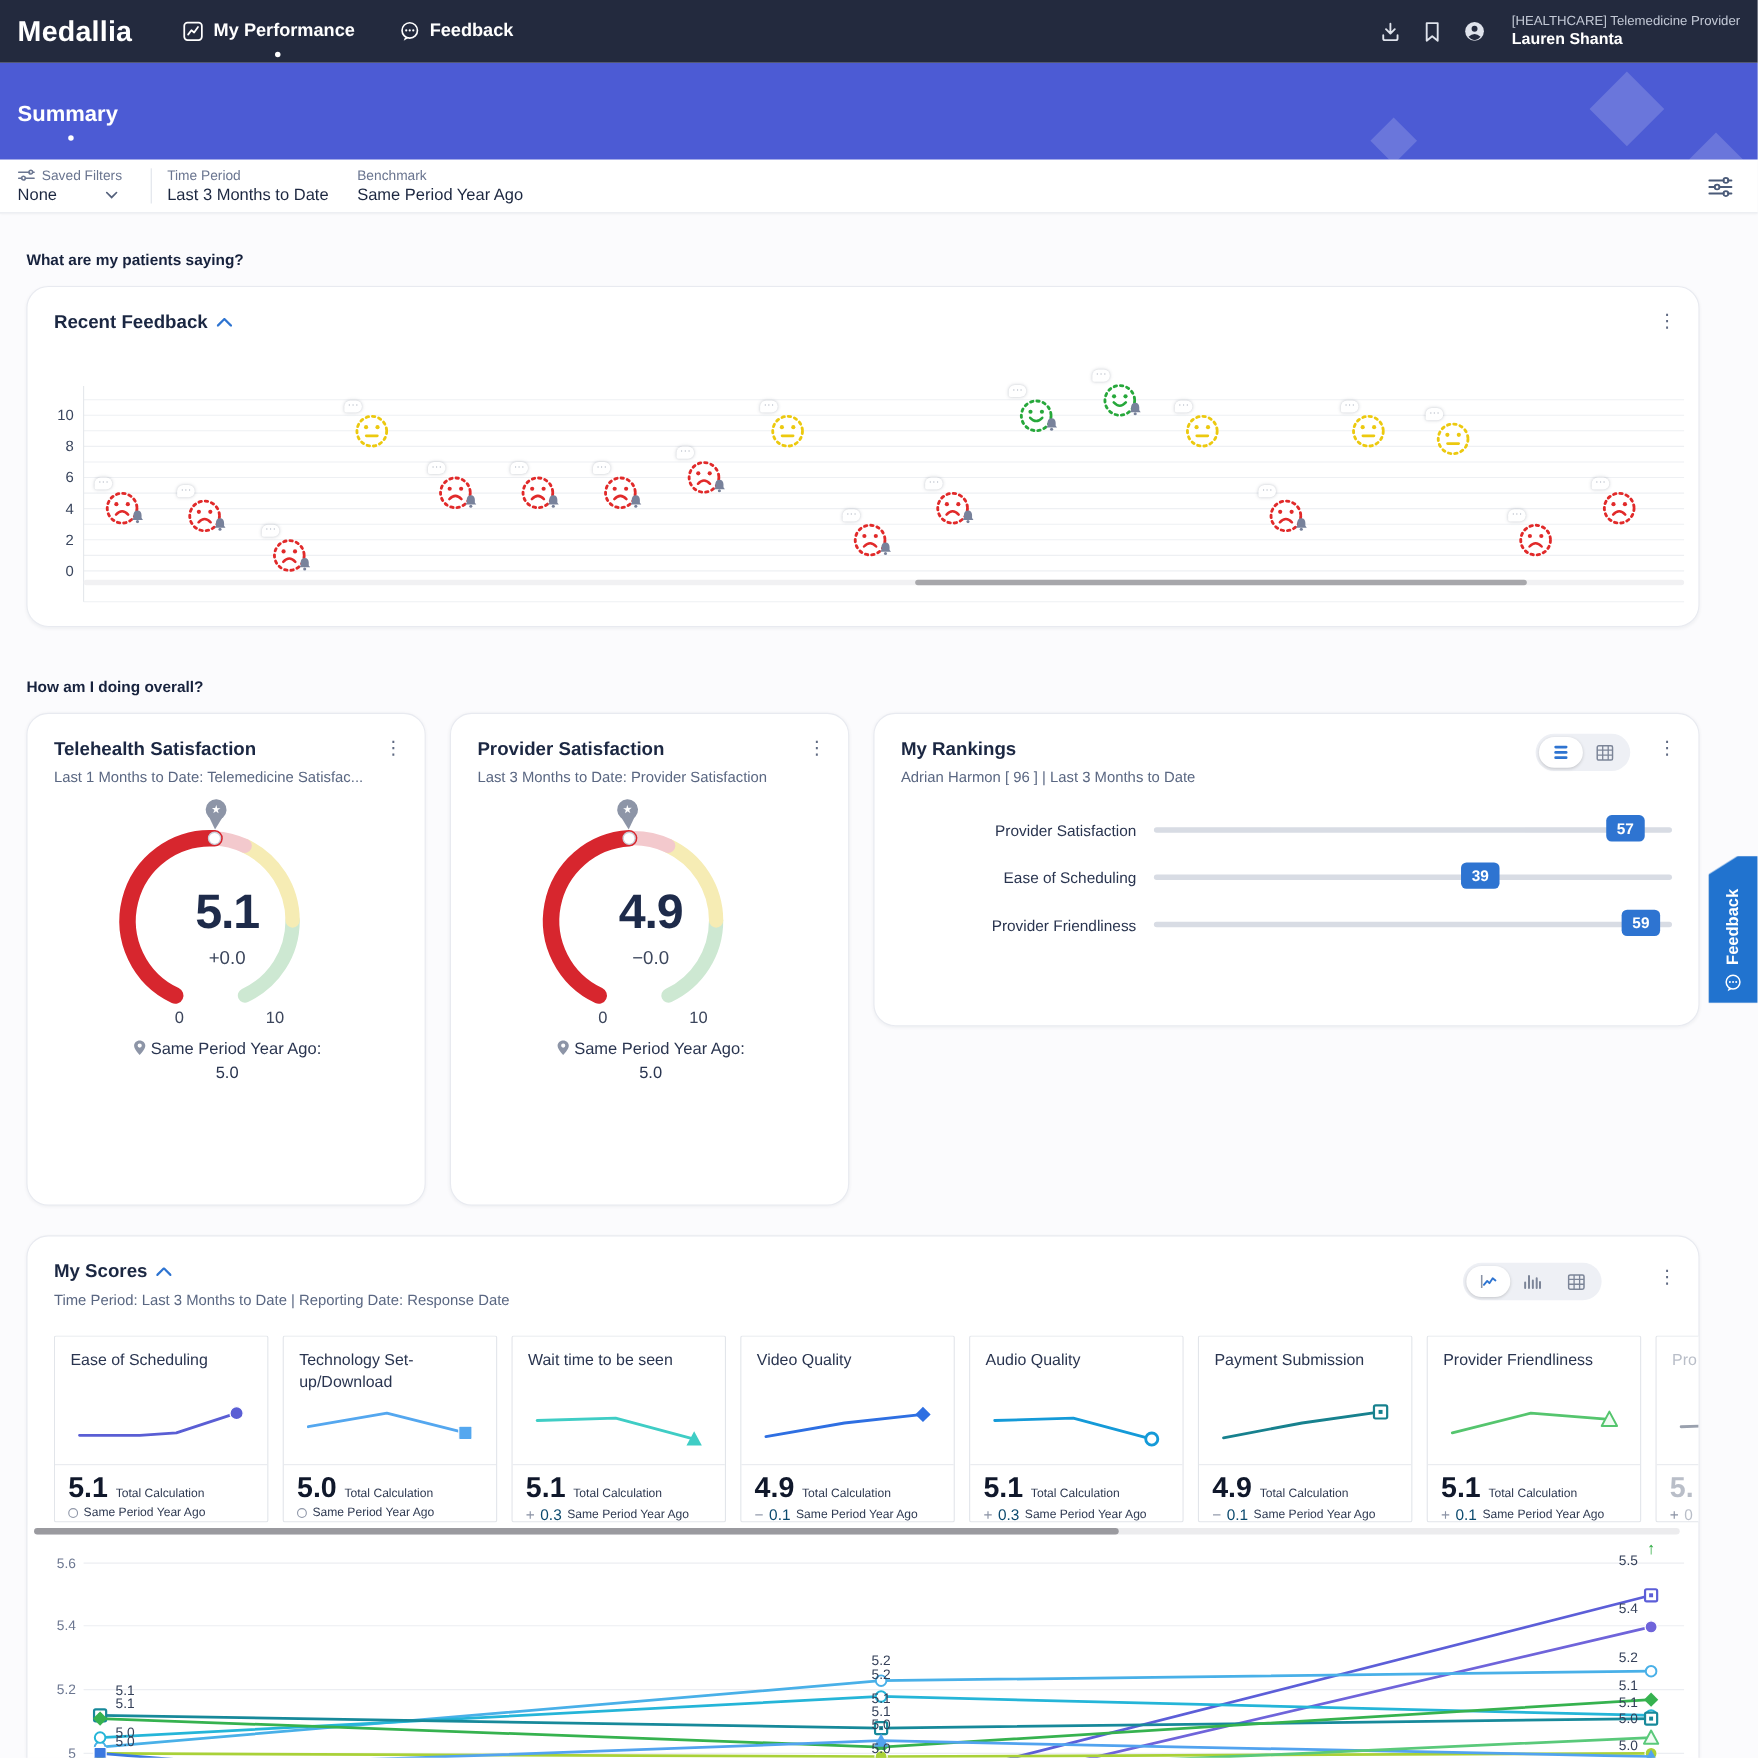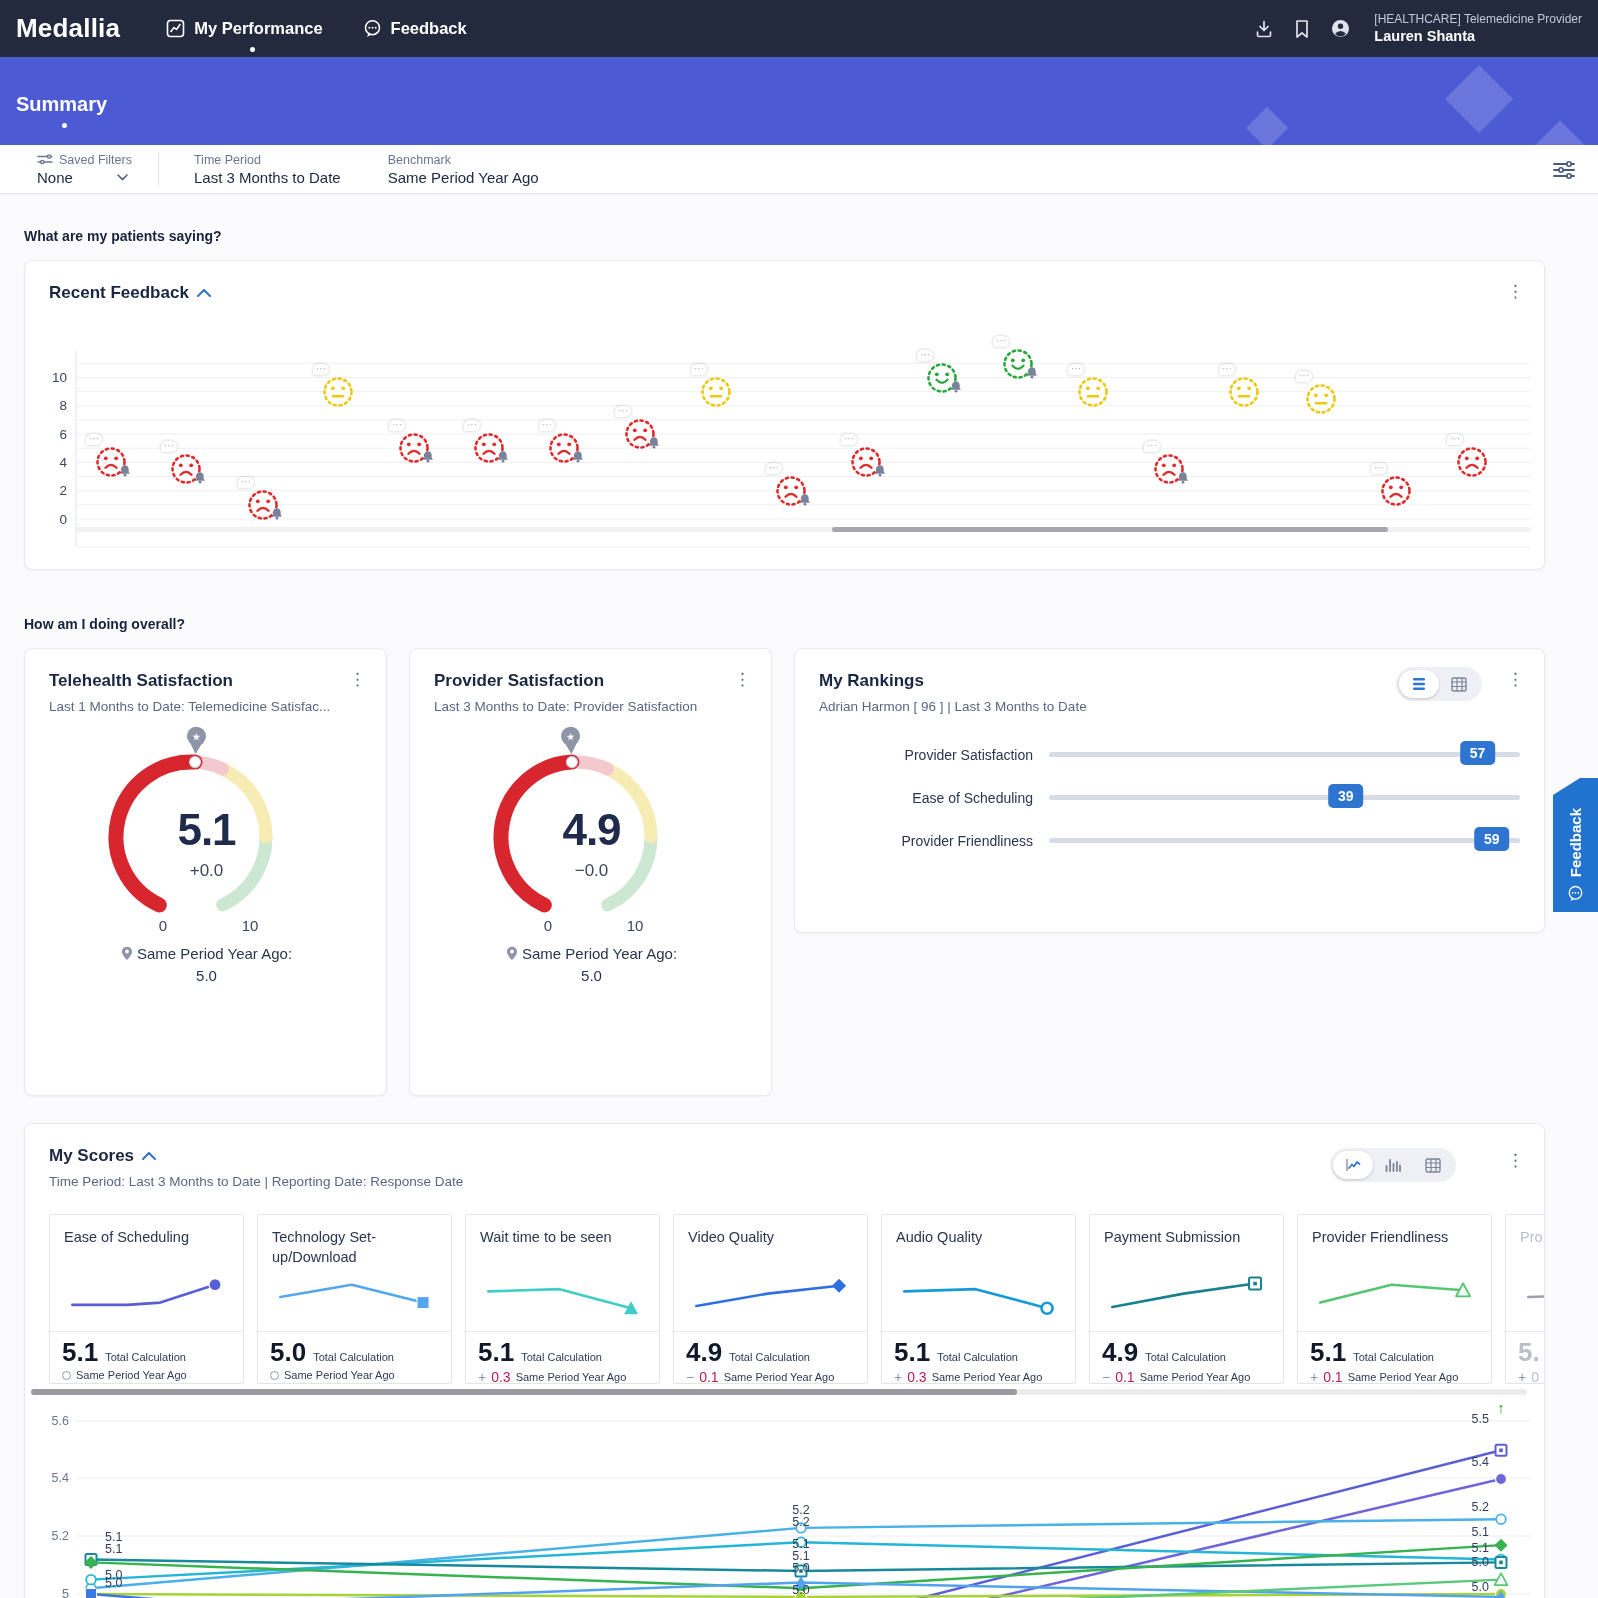--- a/index.html
+++ b/index.html
@@ -19,29 +19,29 @@
   .user-name { font-size:14.5px; color:#fff; font-weight:bold;}
 
   
   .banner { height:88px; background:#4c5bd4; position:relative; overflow:hidden; z-index:10;}
   .banner-title { position:absolute; left:16px; top:36px; font-size:20px; font-weight:bold; color:#fff;}
   .banner .b-dot { position:absolute; left:62px; top:66px; width:5px; height:5px; border-radius:50%; background:#fff;}
   .diamond { position:absolute; background:rgba(255,255,255,.17); transform:rotate(45deg);}
 
   
   .filterbar { height:49px; background:#fff; border-bottom:1px solid #e5e8ee; display:flex; align-items:center; padding:0 16px; position:relative; box-shadow:0 1px 2px rgba(20,30,60,.04); z-index:9;}
-  .f-group { display:flex; flex-direction:column; justify-content:center; gap:2px; margin-right:26px;margin-left:21px;}
+  .f-group { display:flex; flex-direction:column; justify-content:center; gap:2px; margin-right:26px;}
   .f-label { font-size:12.5px; color:#6a7590; display:flex; align-items:center; gap:6px;}
   .f-value { font-size:15px; color:#1c2740; display:flex; align-items:center; gap:44px;}
   .f-div { width:1px; height:32px; background:#dfe3ea; margin-right:14px;}
   .f-settings { position:absolute; right:22px; top:14px; cursor:pointer;}
 
   
   h2.section { margin:34px 0 16px 24px; font-size:14px; color:#17223d; font-weight:bold;}
-  .card { background:#fff; border:1px solid #e8eaf0; border-radius:8px; box-shadow:0 1px 3px rgba(20,30,60,.05); position:relative;text-decoration:underline;}
+  .card { background:#fff; border:1px solid #e8eaf0; border-radius:20px; box-shadow:0 1px 3px rgba(20,30,60,.05); position:relative;text-decoration:underline;}
   .card-title { font-size:17px; font-weight:bold; color:#1b2742; display:flex; align-items:center; gap:8px;}
   .kebab { position:absolute; right:20px; top:22px; color:#5f6a82; font-size:17px; cursor:pointer; line-height:1;}
 
   
   .feedback-card { margin:14px 53px 0 24px; height:310px;}
   .fb-head { position:absolute; left:24px; top:22px;}
   .fb-svg { position:absolute; left:0; top:64px;}
   .face { position:absolute; width:32px; height:32px; cursor:pointer; z-index:3;}
   .bubble { position:absolute; left:-9px; top:-12px; width:16px; height:11px; background:#fff; border-radius:6px 6px 6px 2px; box-shadow:0 0 3px rgba(70,80,100,.35); color:#a7aebc; font-size:10px; line-height:9px; text-align:center;}
   .bellw { position:absolute; right:-4px; bottom:-3px;}
@@ -79,21 +79,21 @@
   .tiles { position:absolute; left:24px; top:90px; width:1497px; height:170px; display:flex; gap:13px; overflow:hidden;}
   .tile { flex:0 0 195px; border:1px solid #e2e5ea; border-radius:2px; background:#fff; position:relative; cursor:pointer;}
   .tile-title { padding:13px 14px 0 14px; font-size:14.5px; color:#2a3550; line-height:1.35; height:52px;}
   .tile svg.spark { position:absolute; left:14px; top:54px;}
   .tile-bottom { position:absolute; left:0; right:0; bottom:0; height:52px; border-top:1px solid #e8eaef; padding:5px 12px 0 12px;}
   .tile-vrow { display:flex; align-items:baseline; gap:7px;}
   .tile-value { font-size:26px; font-weight:bold; color:#10182b;}
   .tile-total { font-size:11px; color:#2f3a52;}
   .tile-drow { display:flex; align-items:center; gap:5px; margin-top:1px; font-size:11px; color:#2f3a52;}
   .tile-dsign { color:#8b93a5; font-size:14px;}
-  .tile-dval { font-size:14px; color:#be185d;}
+  .tile-dval { font-size:14px; color:#0c4a6e;}
   .circ { width:9px; height:9px; border:1.4px solid #8f97a8; border-radius:50%; display:inline-block;}
   .tile.muted .tile-title, .tile.muted .tile-value, .tile.muted .tile-total, .tile.muted .tile-dval { color:#b9bec8;}
   .ms-track { position:absolute; top:265px; left:6px; width:1496px; height:6px; background:#ececee; border-radius:3px;}
   .ms-thumb { position:absolute; top:265px; left:6px; width:986px; height:6px; background:#9a9a9f; border-radius:3px; cursor:pointer;}
   .ms-chart { position:absolute; left:0; top:273px;}
 
   
   .side-tab { position:fixed; right:0; top:778px; width:45px; height:134px; background:#2173cf; clip-path:polygon(0 17px, 27px 0, 100% 0, 100% 100%, 0 100%); display:flex; flex-direction:column; align-items:center; justify-content:flex-end; padding-bottom:10px; cursor:pointer; z-index:50; box-shadow:-2px 2px 6px rgba(0,0,0,.2);}
   .side-label { writing-mode:vertical-rl; transform:rotate(180deg); color:#fff; font-weight:bold; font-size:15px; margin-bottom:8px;}
 </style>

